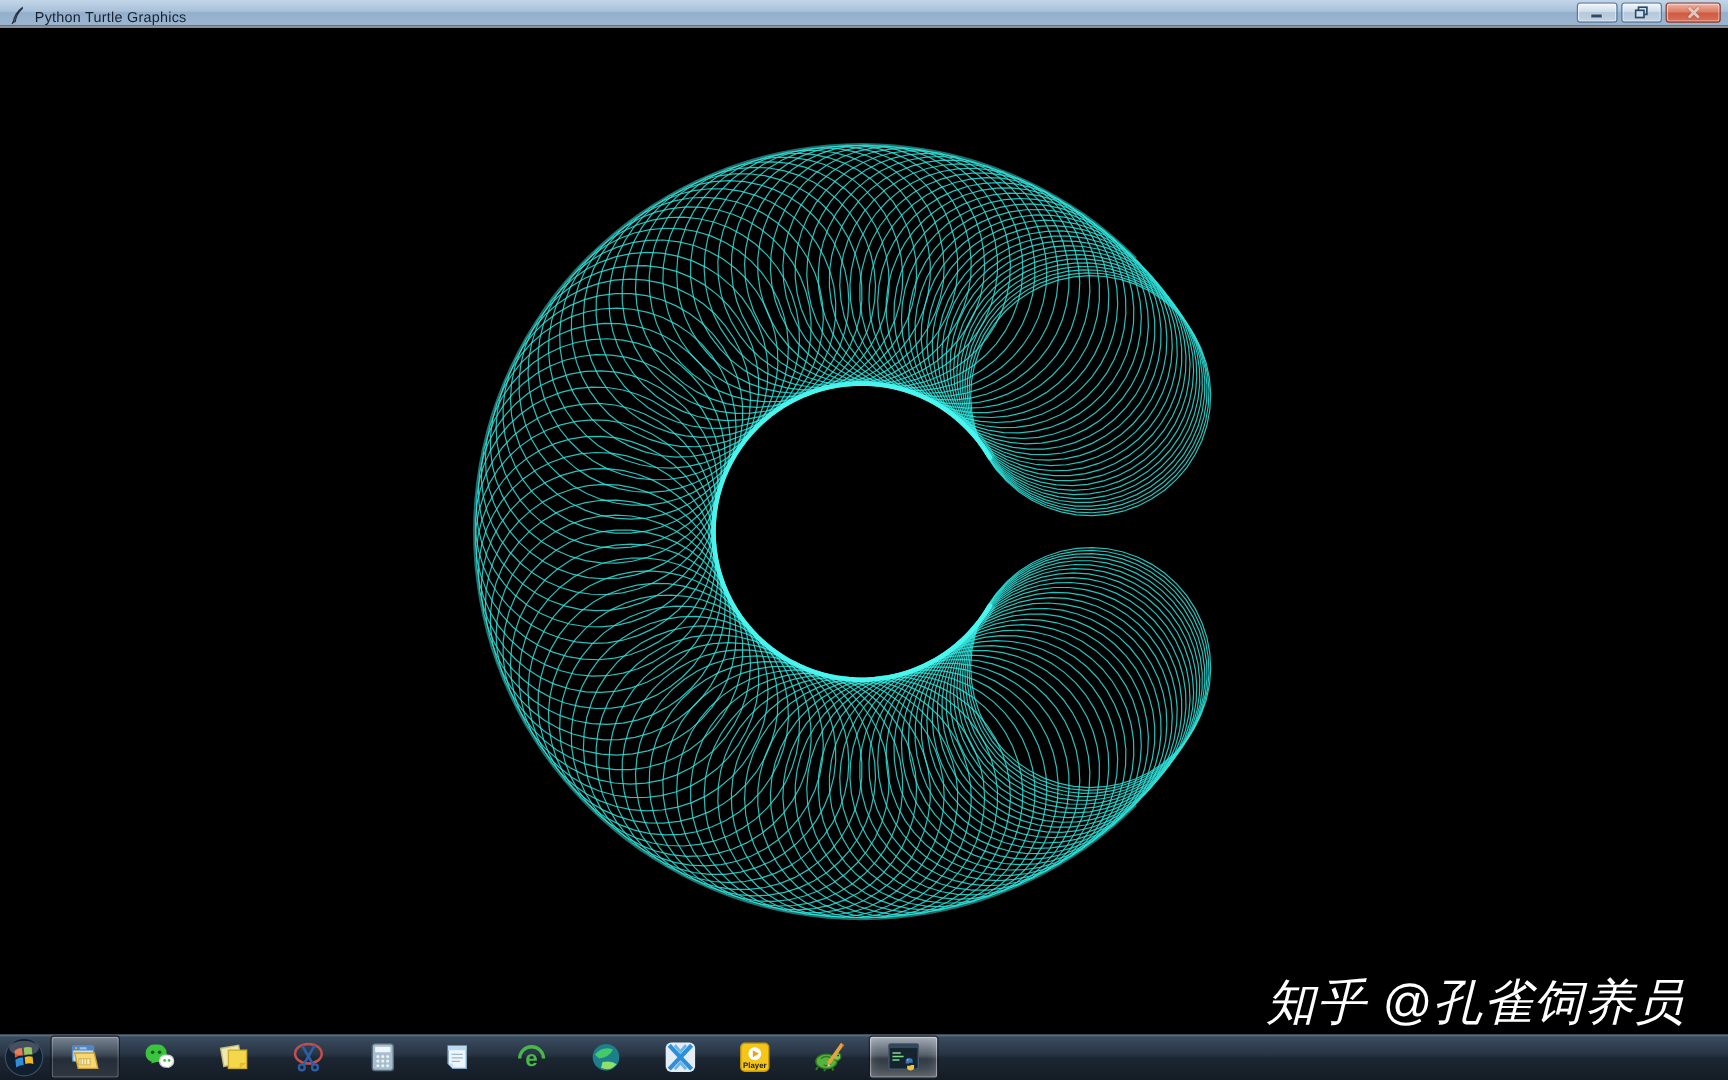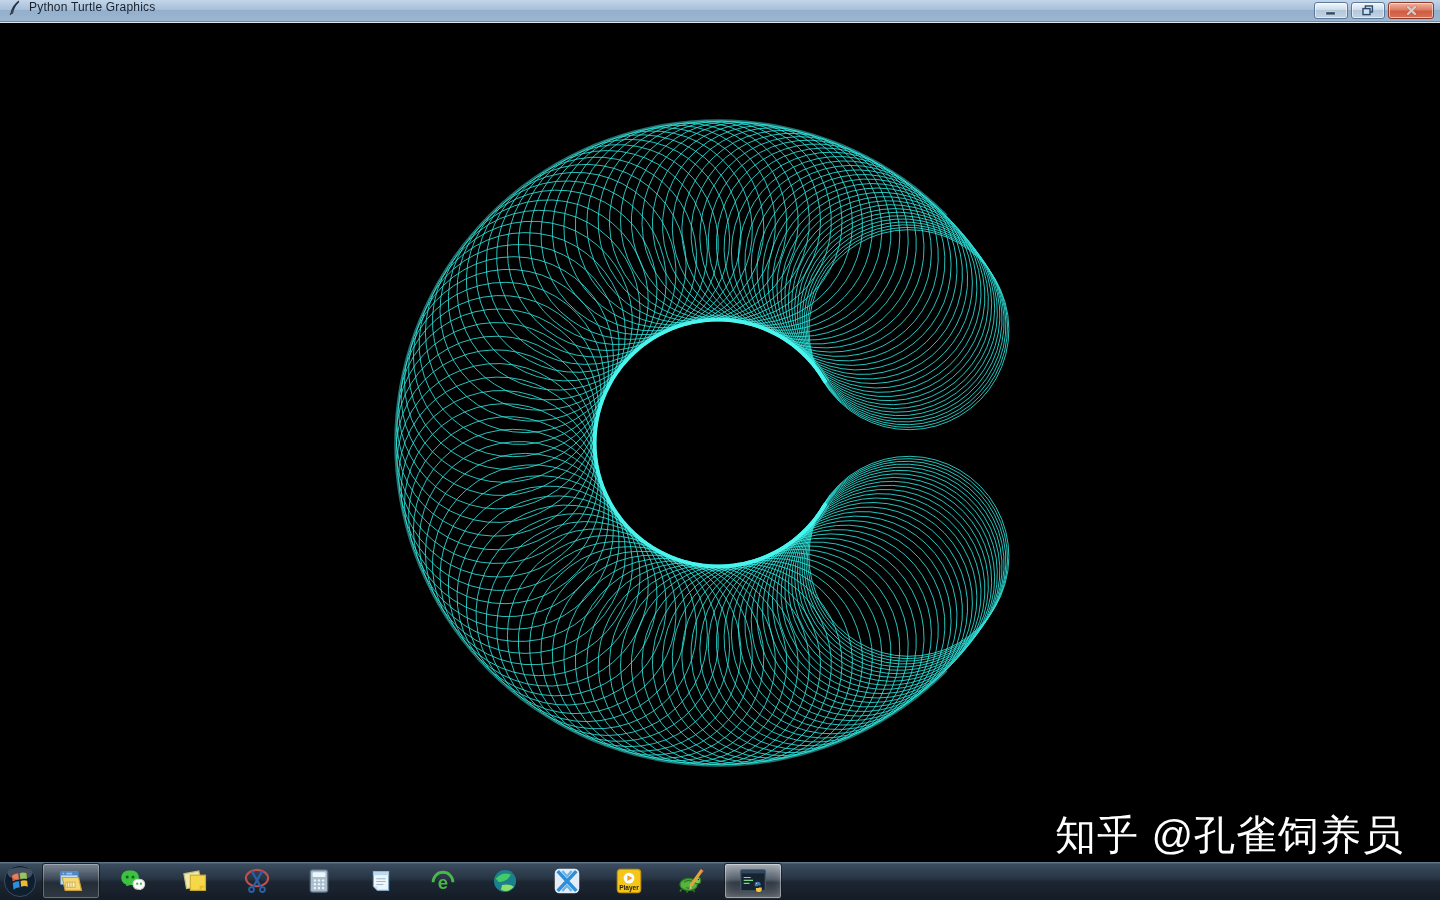--- a/index.html
+++ b/index.html
@@ -3,39 +3,39 @@
 <meta charset="utf-8">
 <style>
   html,body{margin:0;padding:0;background:#444;}
   *{box-sizing:border-box;}
   .screen{position:relative;width:1440px;height:900px;overflow:hidden;
     font-family:"Liberation Sans","DejaVu Sans",sans-serif;background:#000;}
 
   
   .titlebar{position:absolute;left:0;top:0;width:1440px;height:22px;
     background:linear-gradient(#c3d6e9 0%,#a8c0d9 45%,#93afcc 50%,#9cb6d1 100%);
-    border-bottom:1px solid #6f87a2;display:flex;align-items:flex-start;}
+    border-bottom:1px solid #6f87a2;display:flex;align-items:flex-end;}
   .win-icon{width:16px;height:16px;margin:0 6px 0 7px;flex:0 0 auto;}
   .win-title{font-size:12px;color:#17222e;letter-spacing:.2px;}
   .win-controls{position:absolute;right:6px;top:2px;display:flex;gap:3px;}
   .wbtn{height:17px;border-radius:3px;border:1px solid #5f7density#5f7density;}
   .wbtn{border:1px solid #5c7априват;}
   .wbtn{border:1px solid #5c7a9c;display:flex;align-items:center;justify-content:center;
     background:linear-gradient(#f2f7fb,#cddcea 45%,#b4c8db 50%,#c2d3e3);box-shadow:inset 0 0 0 1px rgba(255,255,255,.55);}
   .wbtn.min,.wbtn.restore{width:34px;}
   .wbtn.close{width:46px;background:linear-gradient(#f0b4a4,#dd7d64 45%,#cf5c42 55%,#d8705a);
     border-color:#8d3a28;}
 
   
   .canvas{position:absolute;left:0;top:22px;width:1440px;height:840px;background:#000;border-top:1px solid #dfe7ee;}
   .canvas svg{display:block;}
 
   
   .watermark{position:absolute;right:36px;top:808px;color:#fff;font-size:41px;
-    font-weight:500;letter-spacing:1px;white-space:nowrap;}
+    font-weight:500;letter-spacing:1px;white-space:nowrap;font-style:italic;}
 
   
   .taskbar{position:absolute;left:0;top:862px;width:1440px;height:38px;
     background:linear-gradient(#6b7e93 0%,#41536648 2%,#3a4c5f 3%,#273342 45%,#1c2632 52%,#141c26 100%);
     background:linear-gradient(#6b7e93 0%,#3a4c5f 6%,#273342 45%,#1c2632 52%,#141c26 100%);
     display:flex;align-items:center;}
   .start{width:40px;height:38px;display:flex;align-items:center;justify-content:center;flex:0 0 auto;cursor:default;}
   .apps{display:flex;height:38px;align-items:center;}
   .app{width:58px;height:36px;margin:1px 2px 1px 2px;border-radius:3px;
     display:flex;align-items:center;justify-content:center;position:relative;}

